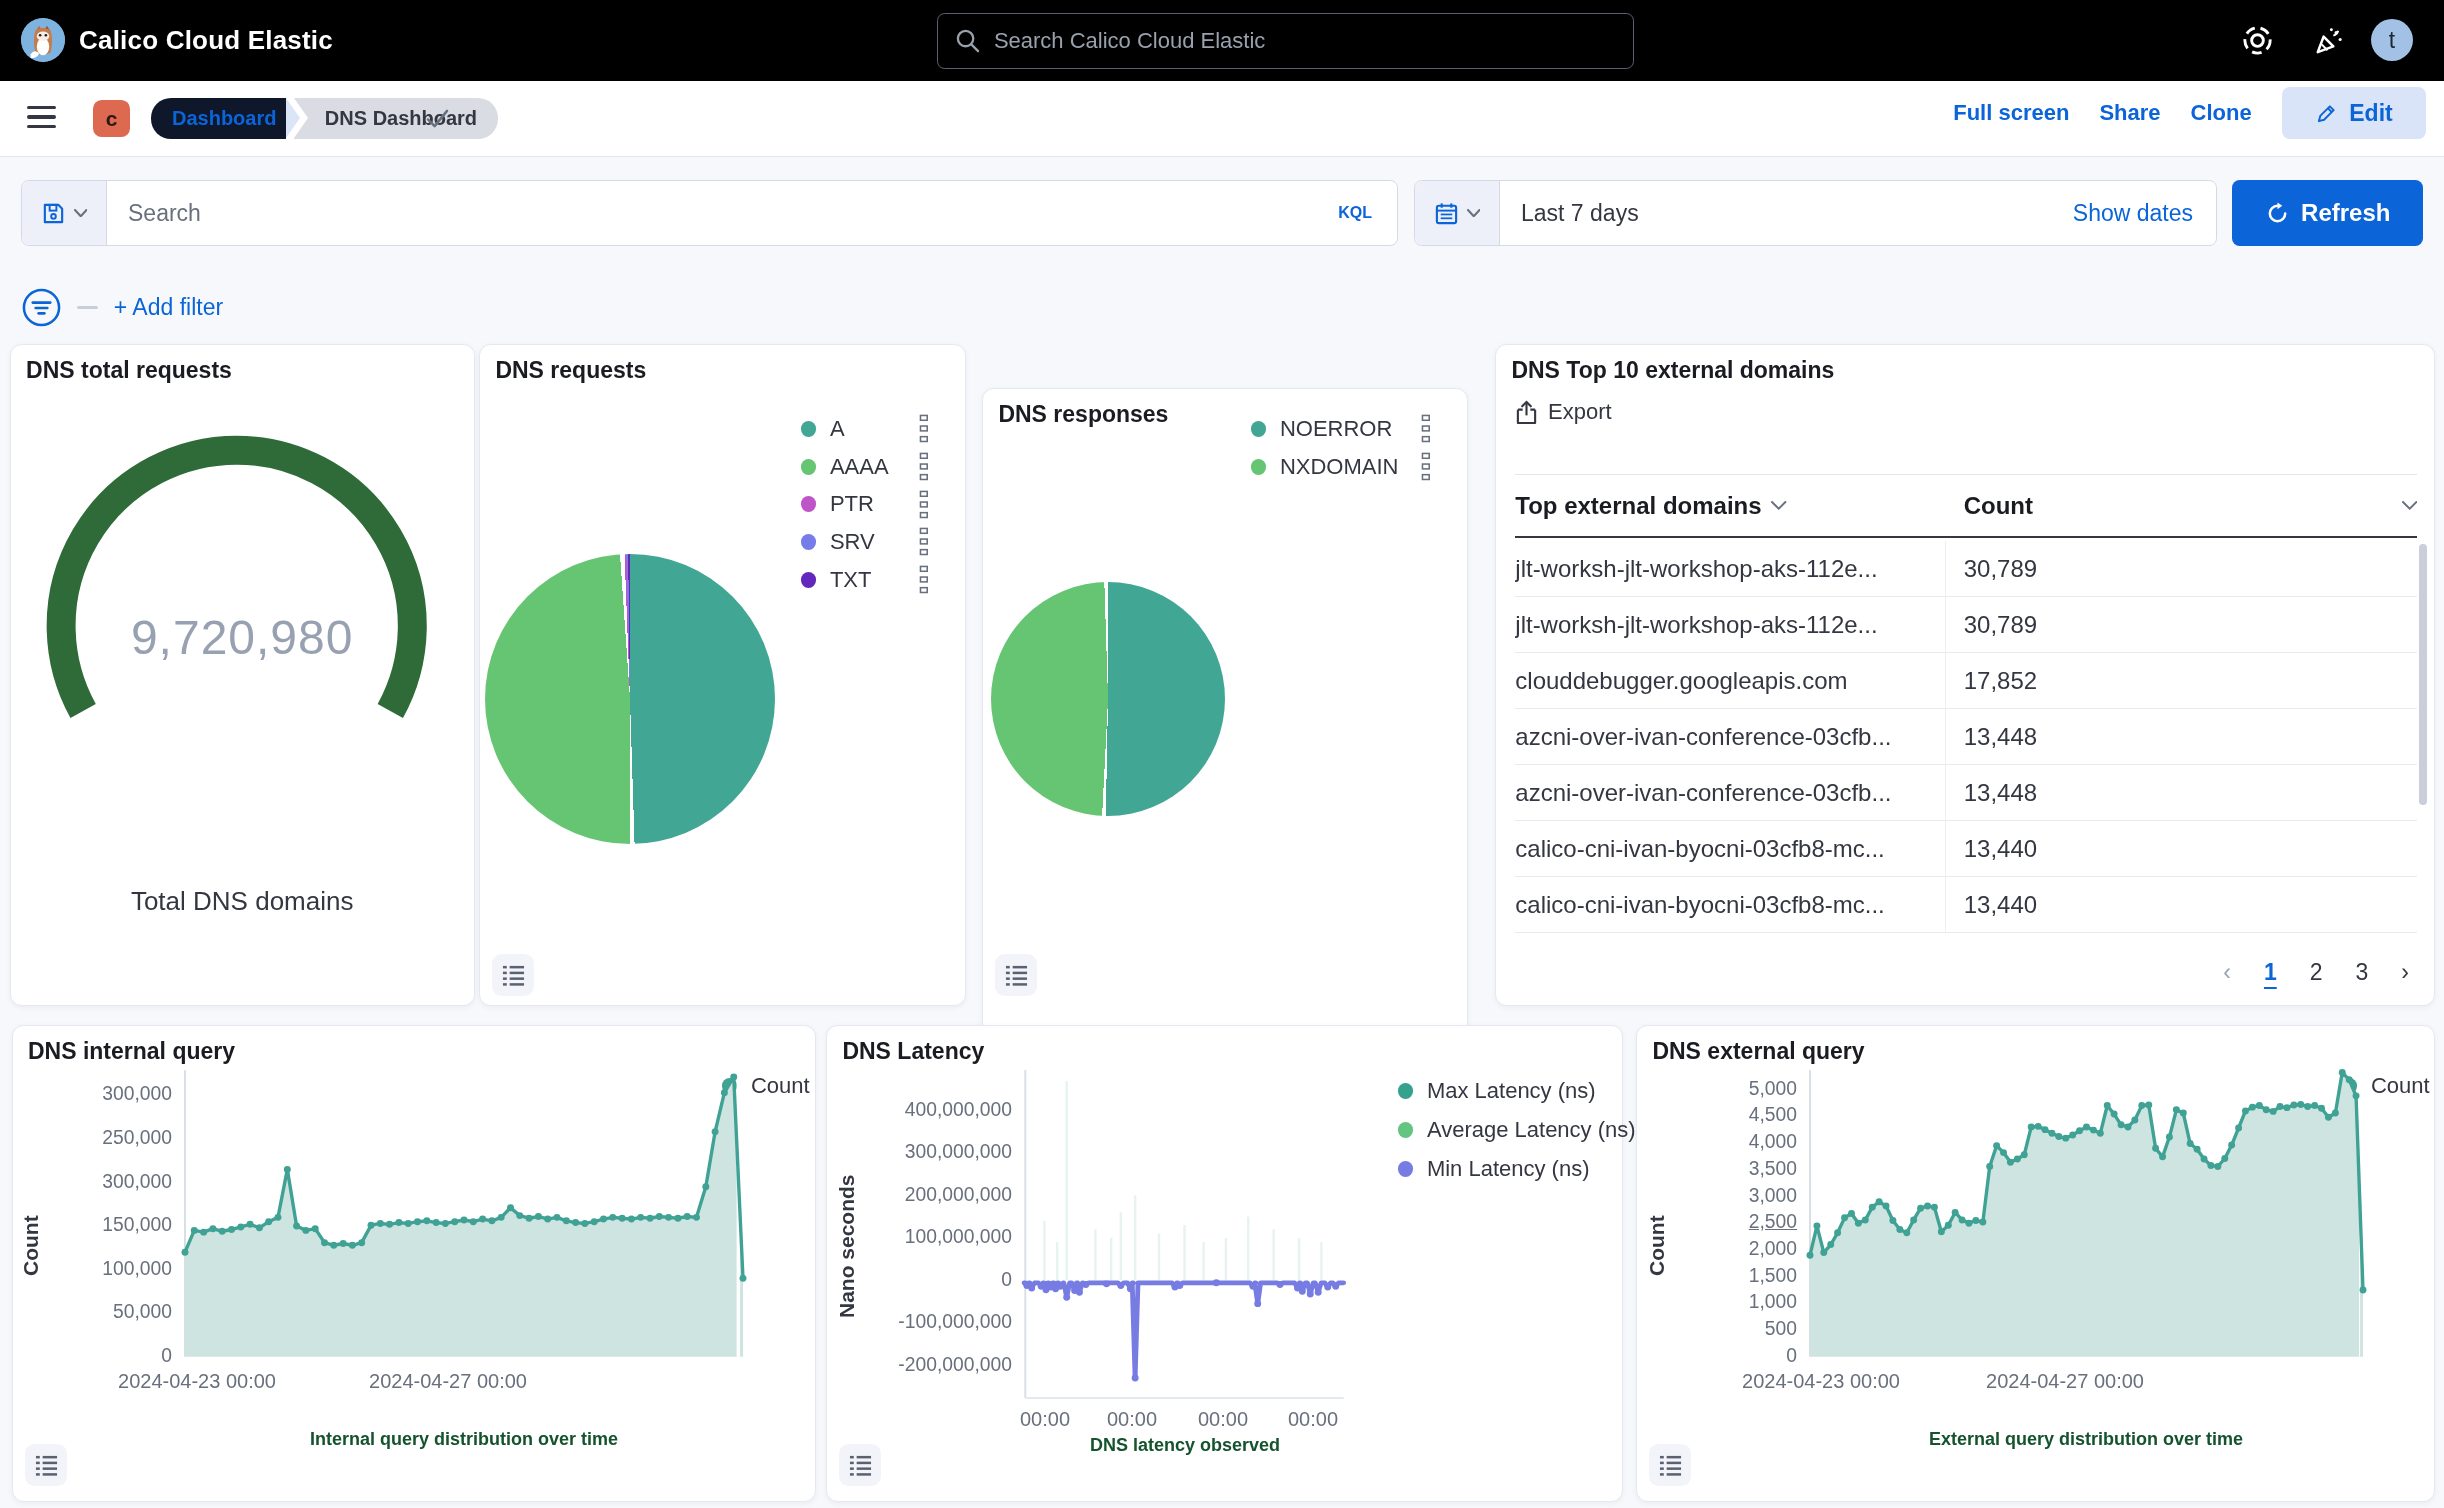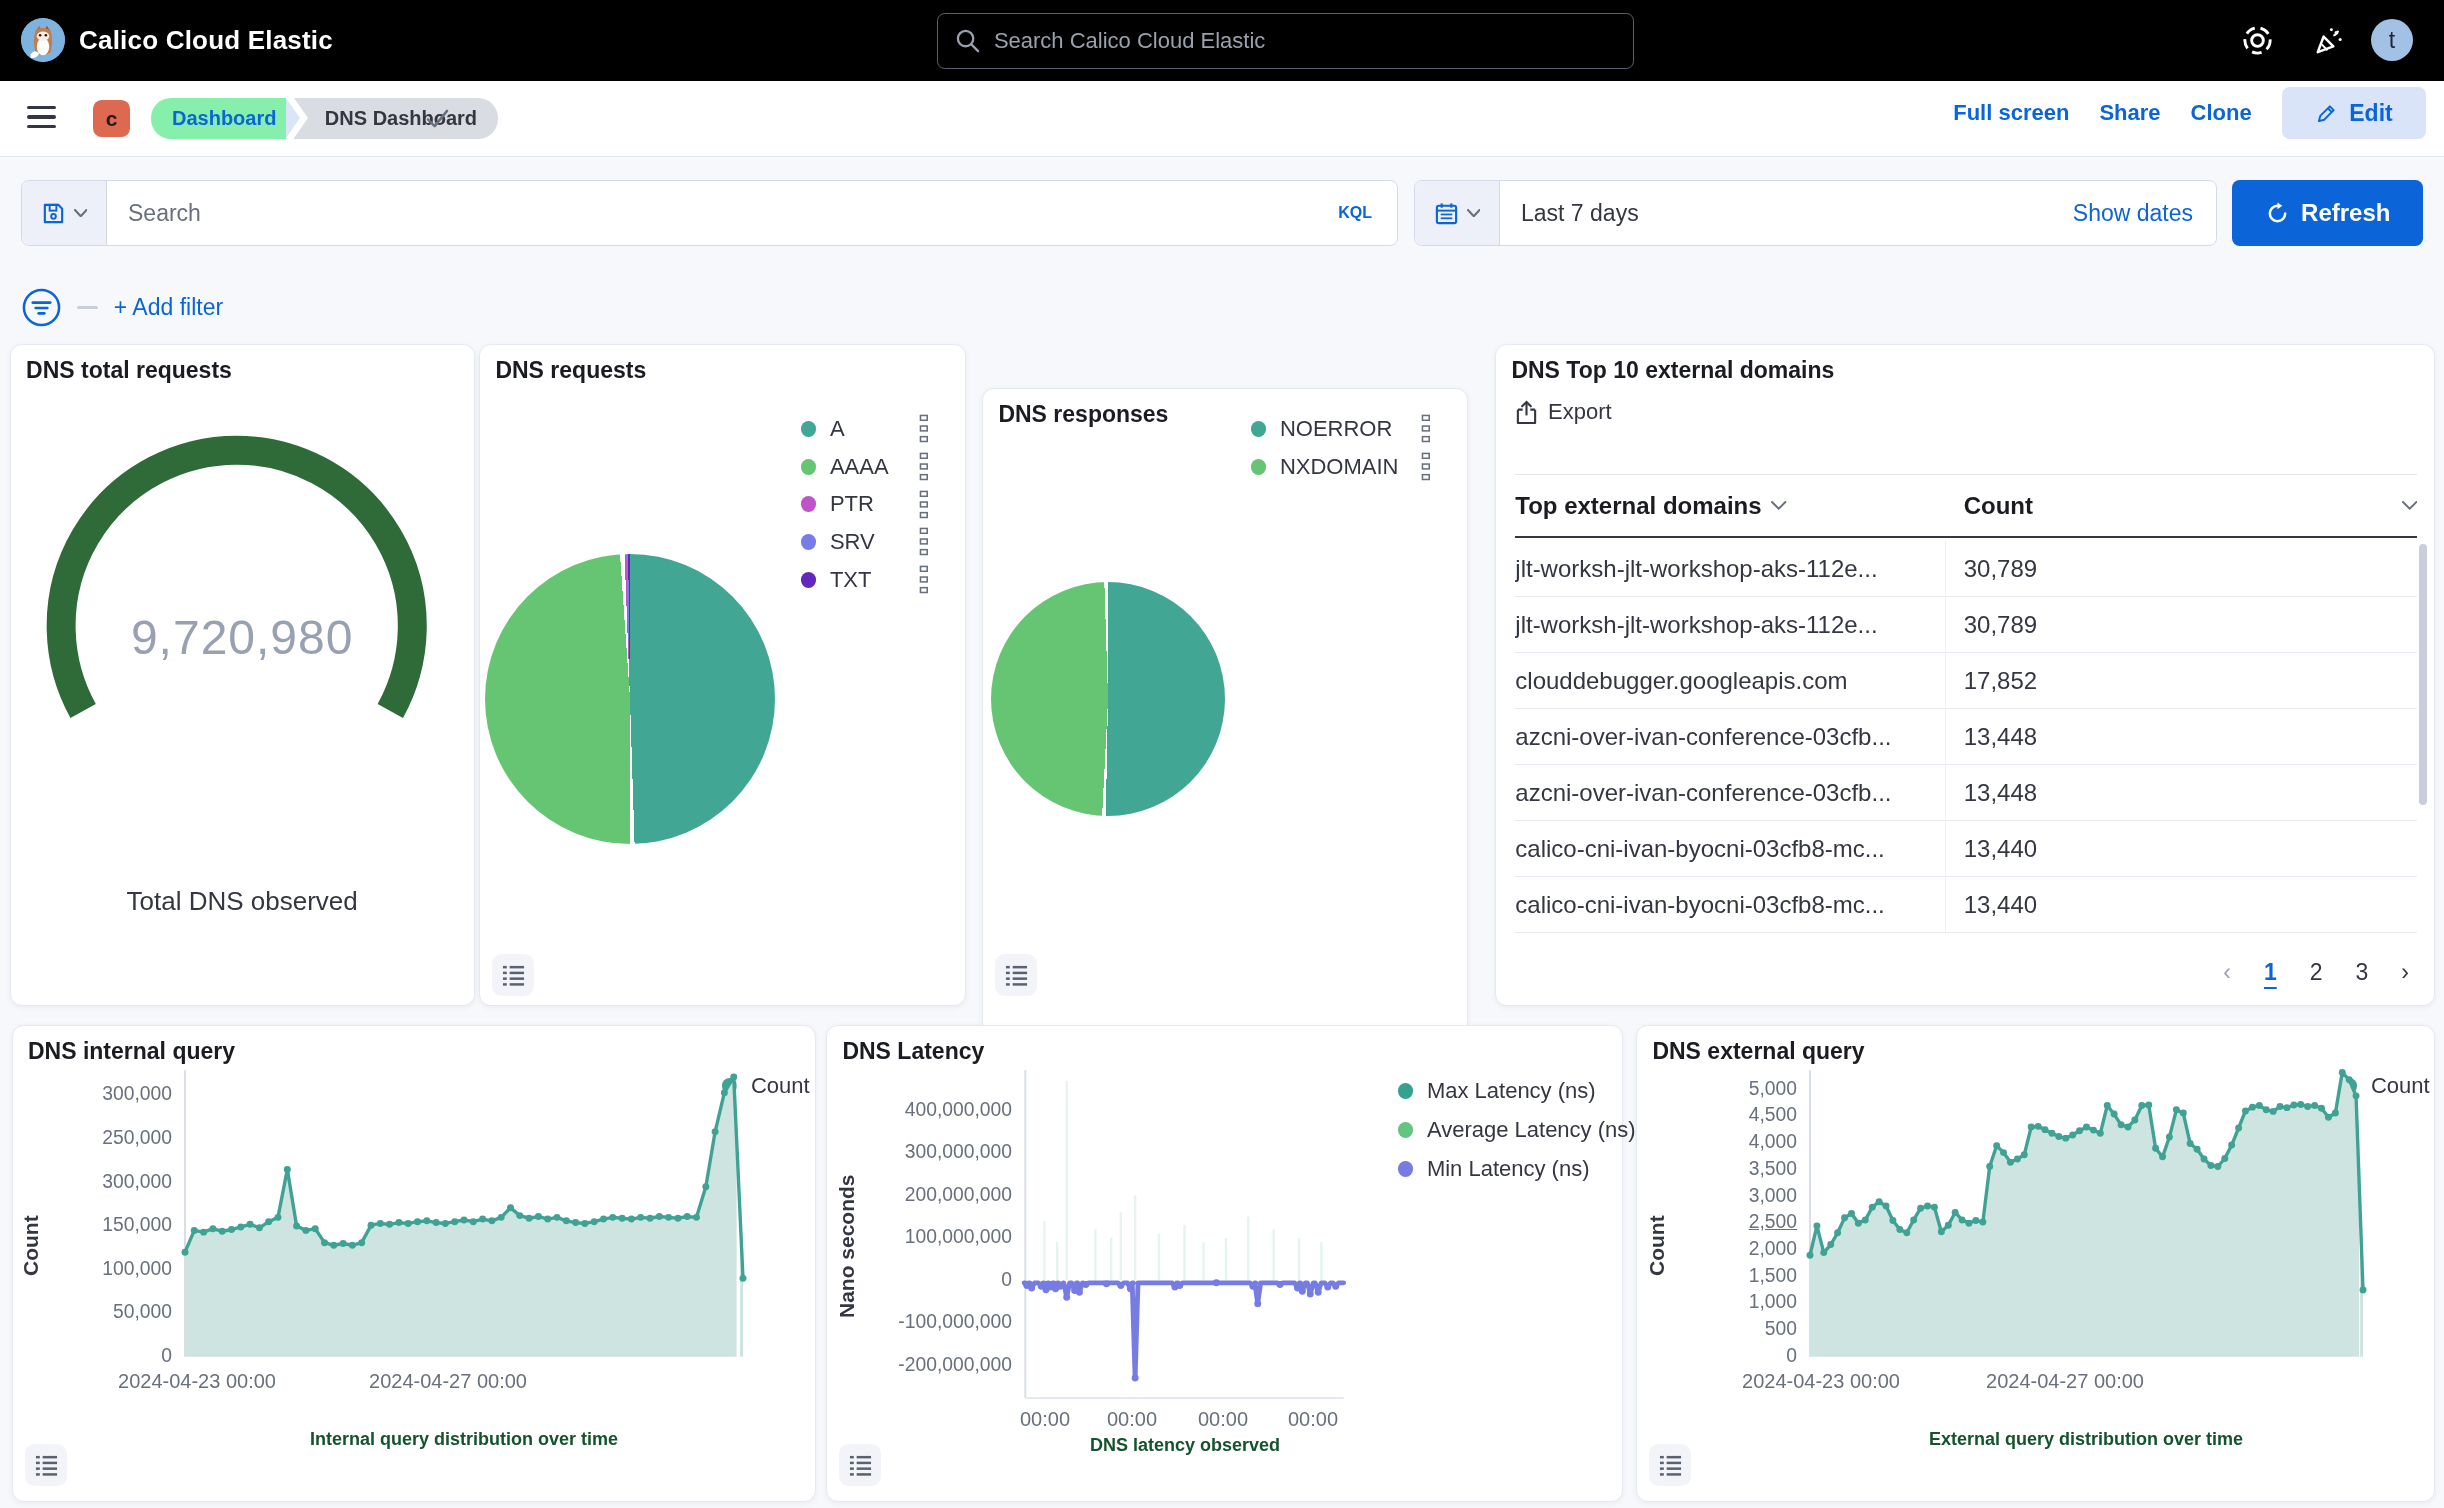--- a/index.html
+++ b/index.html
@@ -23,21 +23,21 @@
 
   
   .navbar { position:absolute; left:0; top:81px; width:2445px; height:76px; background:#fff;
     border-bottom:1px solid #E2E5EC; }
   .hamburger { position:absolute; left:27px; top:25px; width:29px; height:25px; cursor:pointer; }
   .hamburger span { display:block; height:3.3px; background:#343741; border-radius:1.9px; margin-bottom:6.2px; }
   .space-badge { position:absolute; left:93px; top:100px; width:37px; height:37px; border-radius:8.7px;
     background:#DD6950; color:#26190f; font-size:21px; font-weight:700;
     display:flex; align-items:center; justify-content:center; }
   .crumbs { position:absolute; left:151px; top:98px; height:41px; display:flex; align-items:stretch; }
-  .crumb1 { position:relative; background:#86efac; color:#0B64D8; font-size:20px; font-weight:600;
+  .crumb1 { position:relative; background:#0f172a; color:#0B64D8; font-size:20px; font-weight:600;
     display:flex; align-items:center; padding:0 9.7px 0 21px; border-radius:20px 0 0 20px; z-index:2; }
   .crumb1::after { content:""; position:absolute; left:100%; top:0;
     border-left:14.5px solid #DAE6F8; border-top:20px solid transparent; border-bottom:20px solid transparent; }
   .crumb2 { position:relative; background:#D9DCE3; color:#343741; font-size:20px; font-weight:600;
     display:flex; align-items:center; padding:0 21px 0 31px; border-radius:0 20px 20px 0; margin-left:7.7px; }
   .crumb2::before { content:""; position:absolute; left:0; top:0;
     border-left:14.5px solid #fff; border-top:20px solid transparent; border-bottom:20px solid transparent; }
   .crumb-check { position:absolute; left:425px; top:108px; }
   .nav-actions { position:absolute; right:19.3px; top:0; height:64px; display:flex; align-items:center; gap:30px; }
   .nav-link { color:#0B64D8; font-size:22px; font-weight:600; cursor:pointer; }
@@ -228,21 +228,21 @@
     <span class="add-filter">+ Add filter</span>
   </div>
 
   <div class="panel" style="left:9.7px; top:344px; width:465px; height:662px;">
     <div class="ptitle">DNS total requests</div>
   </div>
   <svg class="abs" style="left:9.7px; top:344px;" width="465" height="662" viewBox="0 0 482 686">
     <path id="gauge-arc" d="M75.8 380.2 A182 182 0 1 1 394.2 380.2" fill="none" stroke-width="30" stroke="#2F6B38"></path>
   </svg>
   <div class="gauge-value">9,720,980</div>
-  <div class="gauge-label">Total DNS observed</div>
+  <div class="gauge-label">Total DNS domains</div>
 
   <div class="panel" style="left:479px; top:344px; width:487px; height:662px;">
     <div class="ptitle">DNS requests</div>
   </div>
   <div class="pie" id="pie-requests" style="left: 485px; top: 554px; width: 290px; height: 290px; background: conic-gradient(rgb(65, 166, 147) 0%, rgb(65, 166, 147) 49.5%, rgb(255, 255, 255) 49.5%, rgb(255, 255, 255) 50%, rgb(102, 197, 115) 50%, rgb(102, 197, 115) 98.9%, rgb(255, 255, 255) 98.9%, rgb(255, 255, 255) 99.4%, rgb(190, 84, 200) 99.4%, rgb(190, 84, 200) 99.6%, rgb(118, 124, 232) 99.6%, rgb(118, 124, 232) 99.8%, rgb(99, 39, 189) 99.8%, rgb(99, 39, 189) 100%);"></div>
   <button class="panel-act" style="left:492px; top:954px;">
     <svg width="23" height="23" viewBox="0 0 24 24">
       <g fill="#5A6270">
           <rect x="1" y="2" width="4" height="2.6"></rect>
           <rect x="8" y="2" width="15" height="2.6"></rect>

